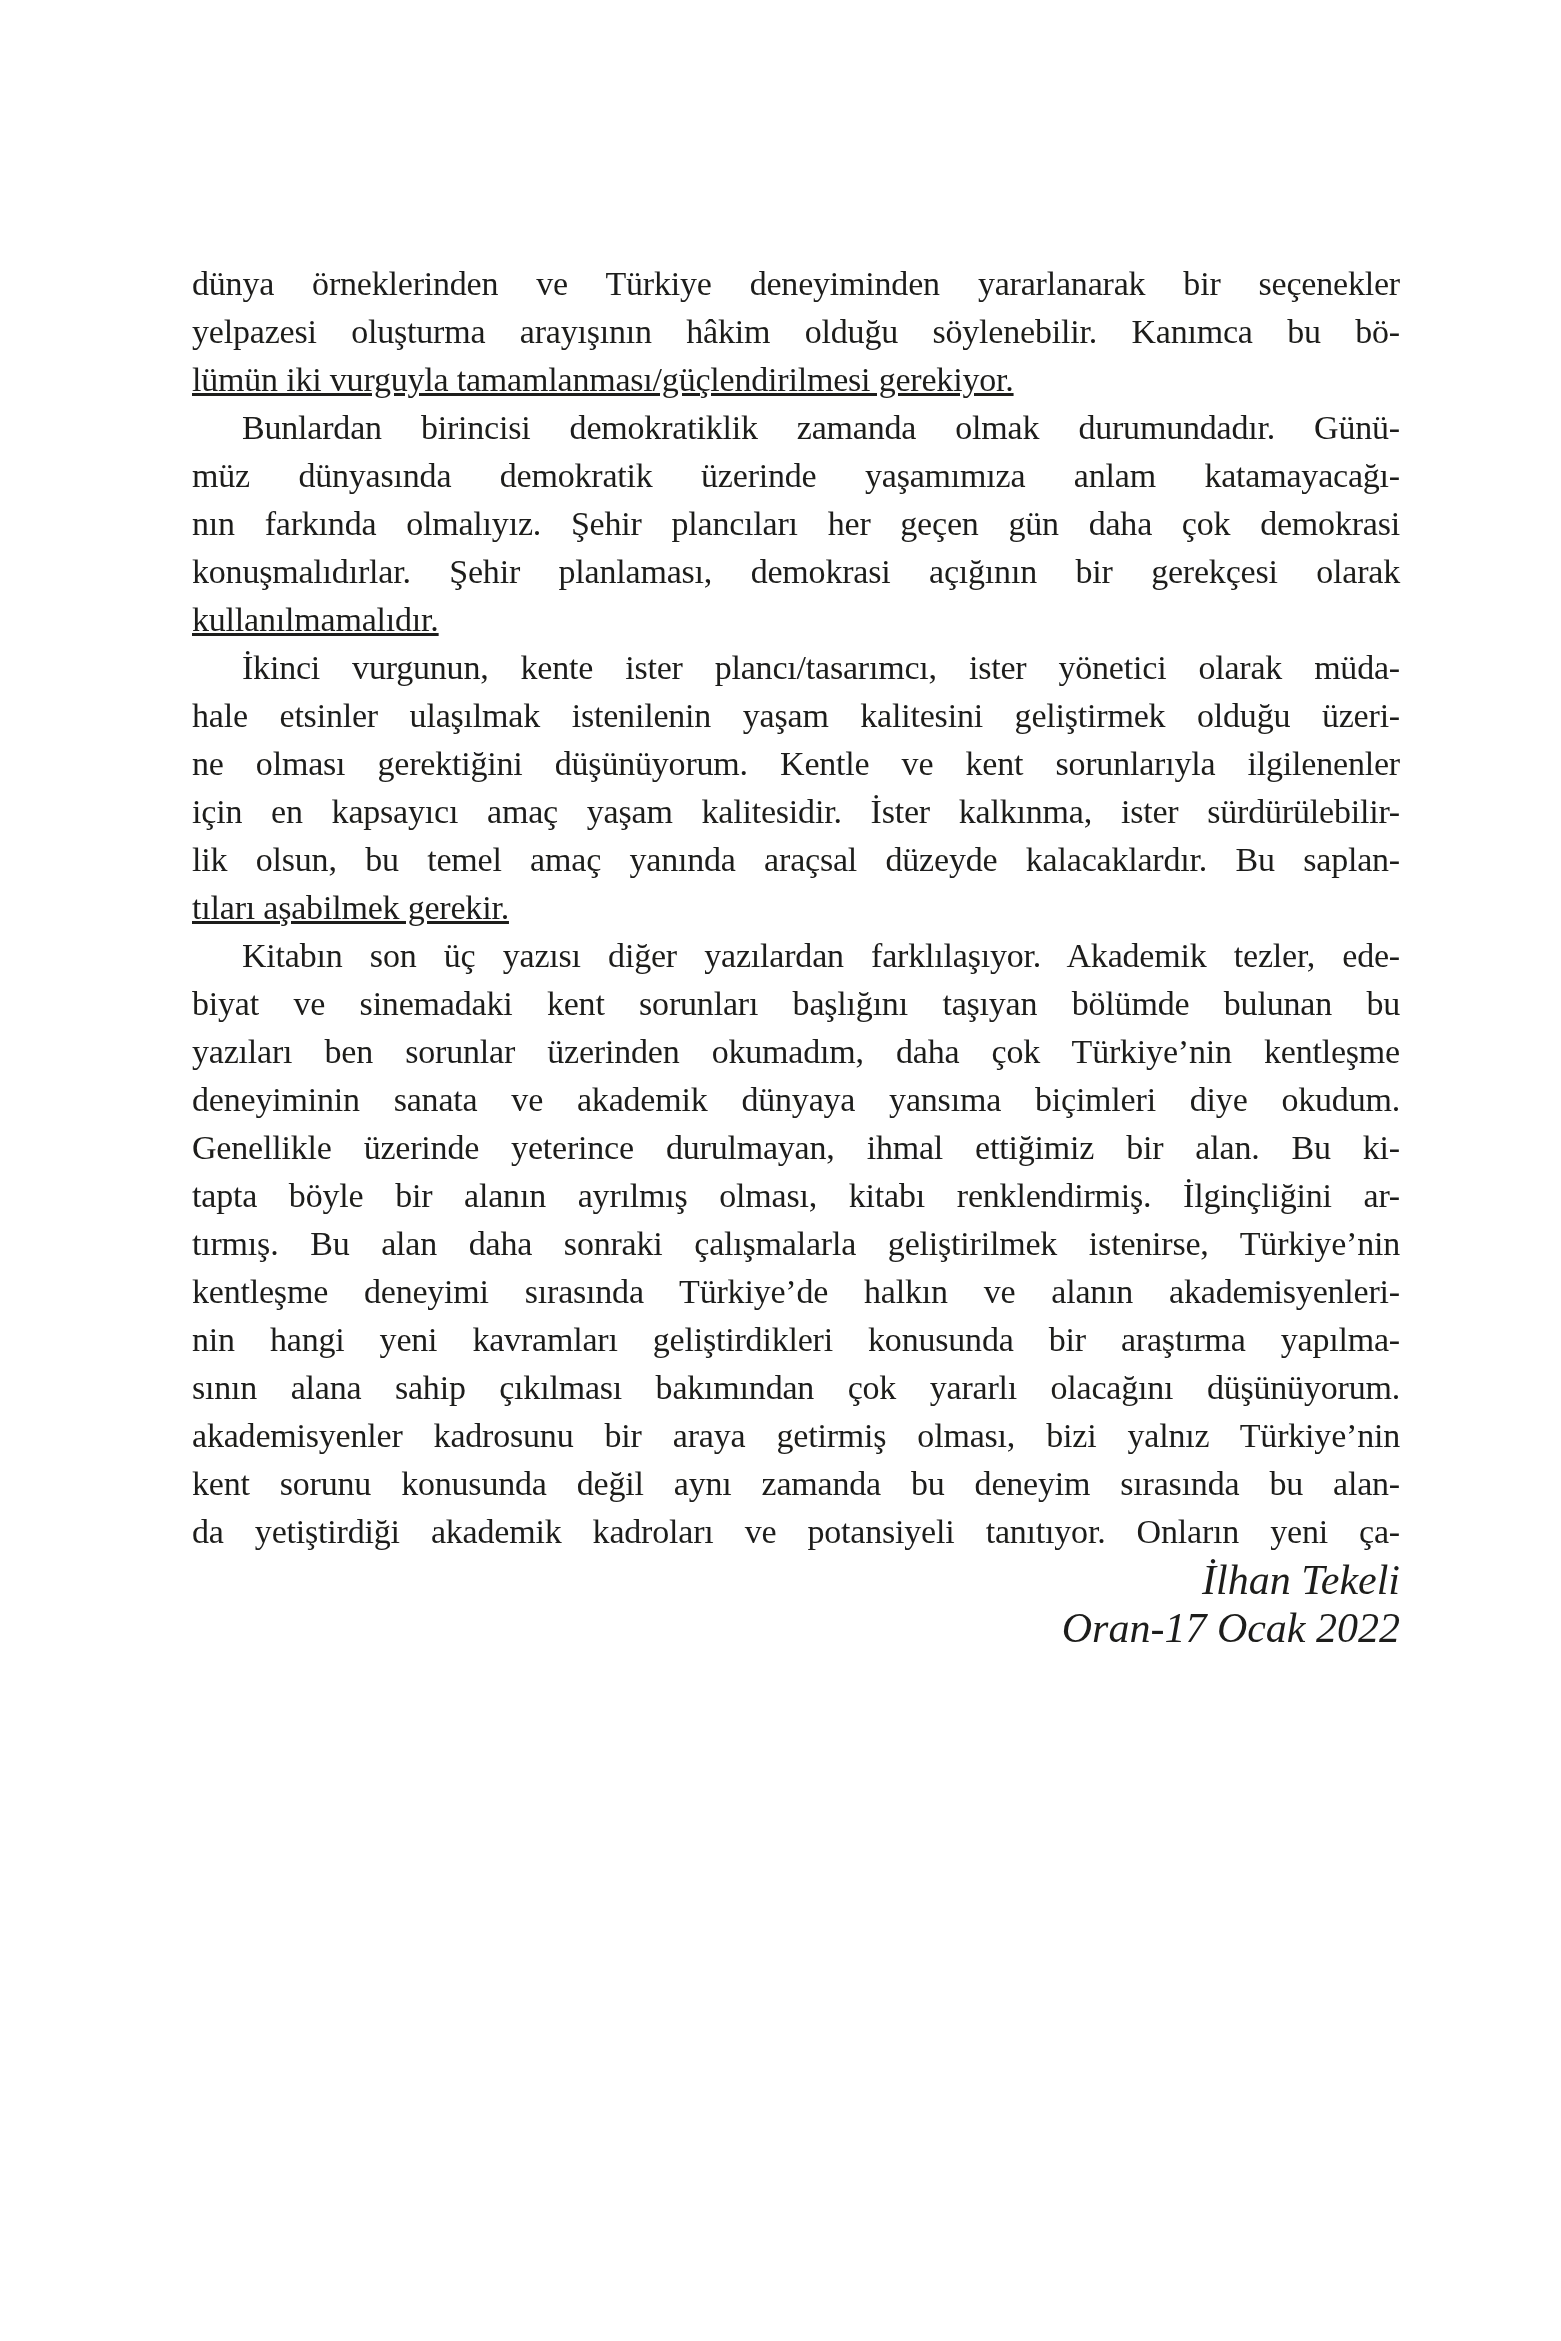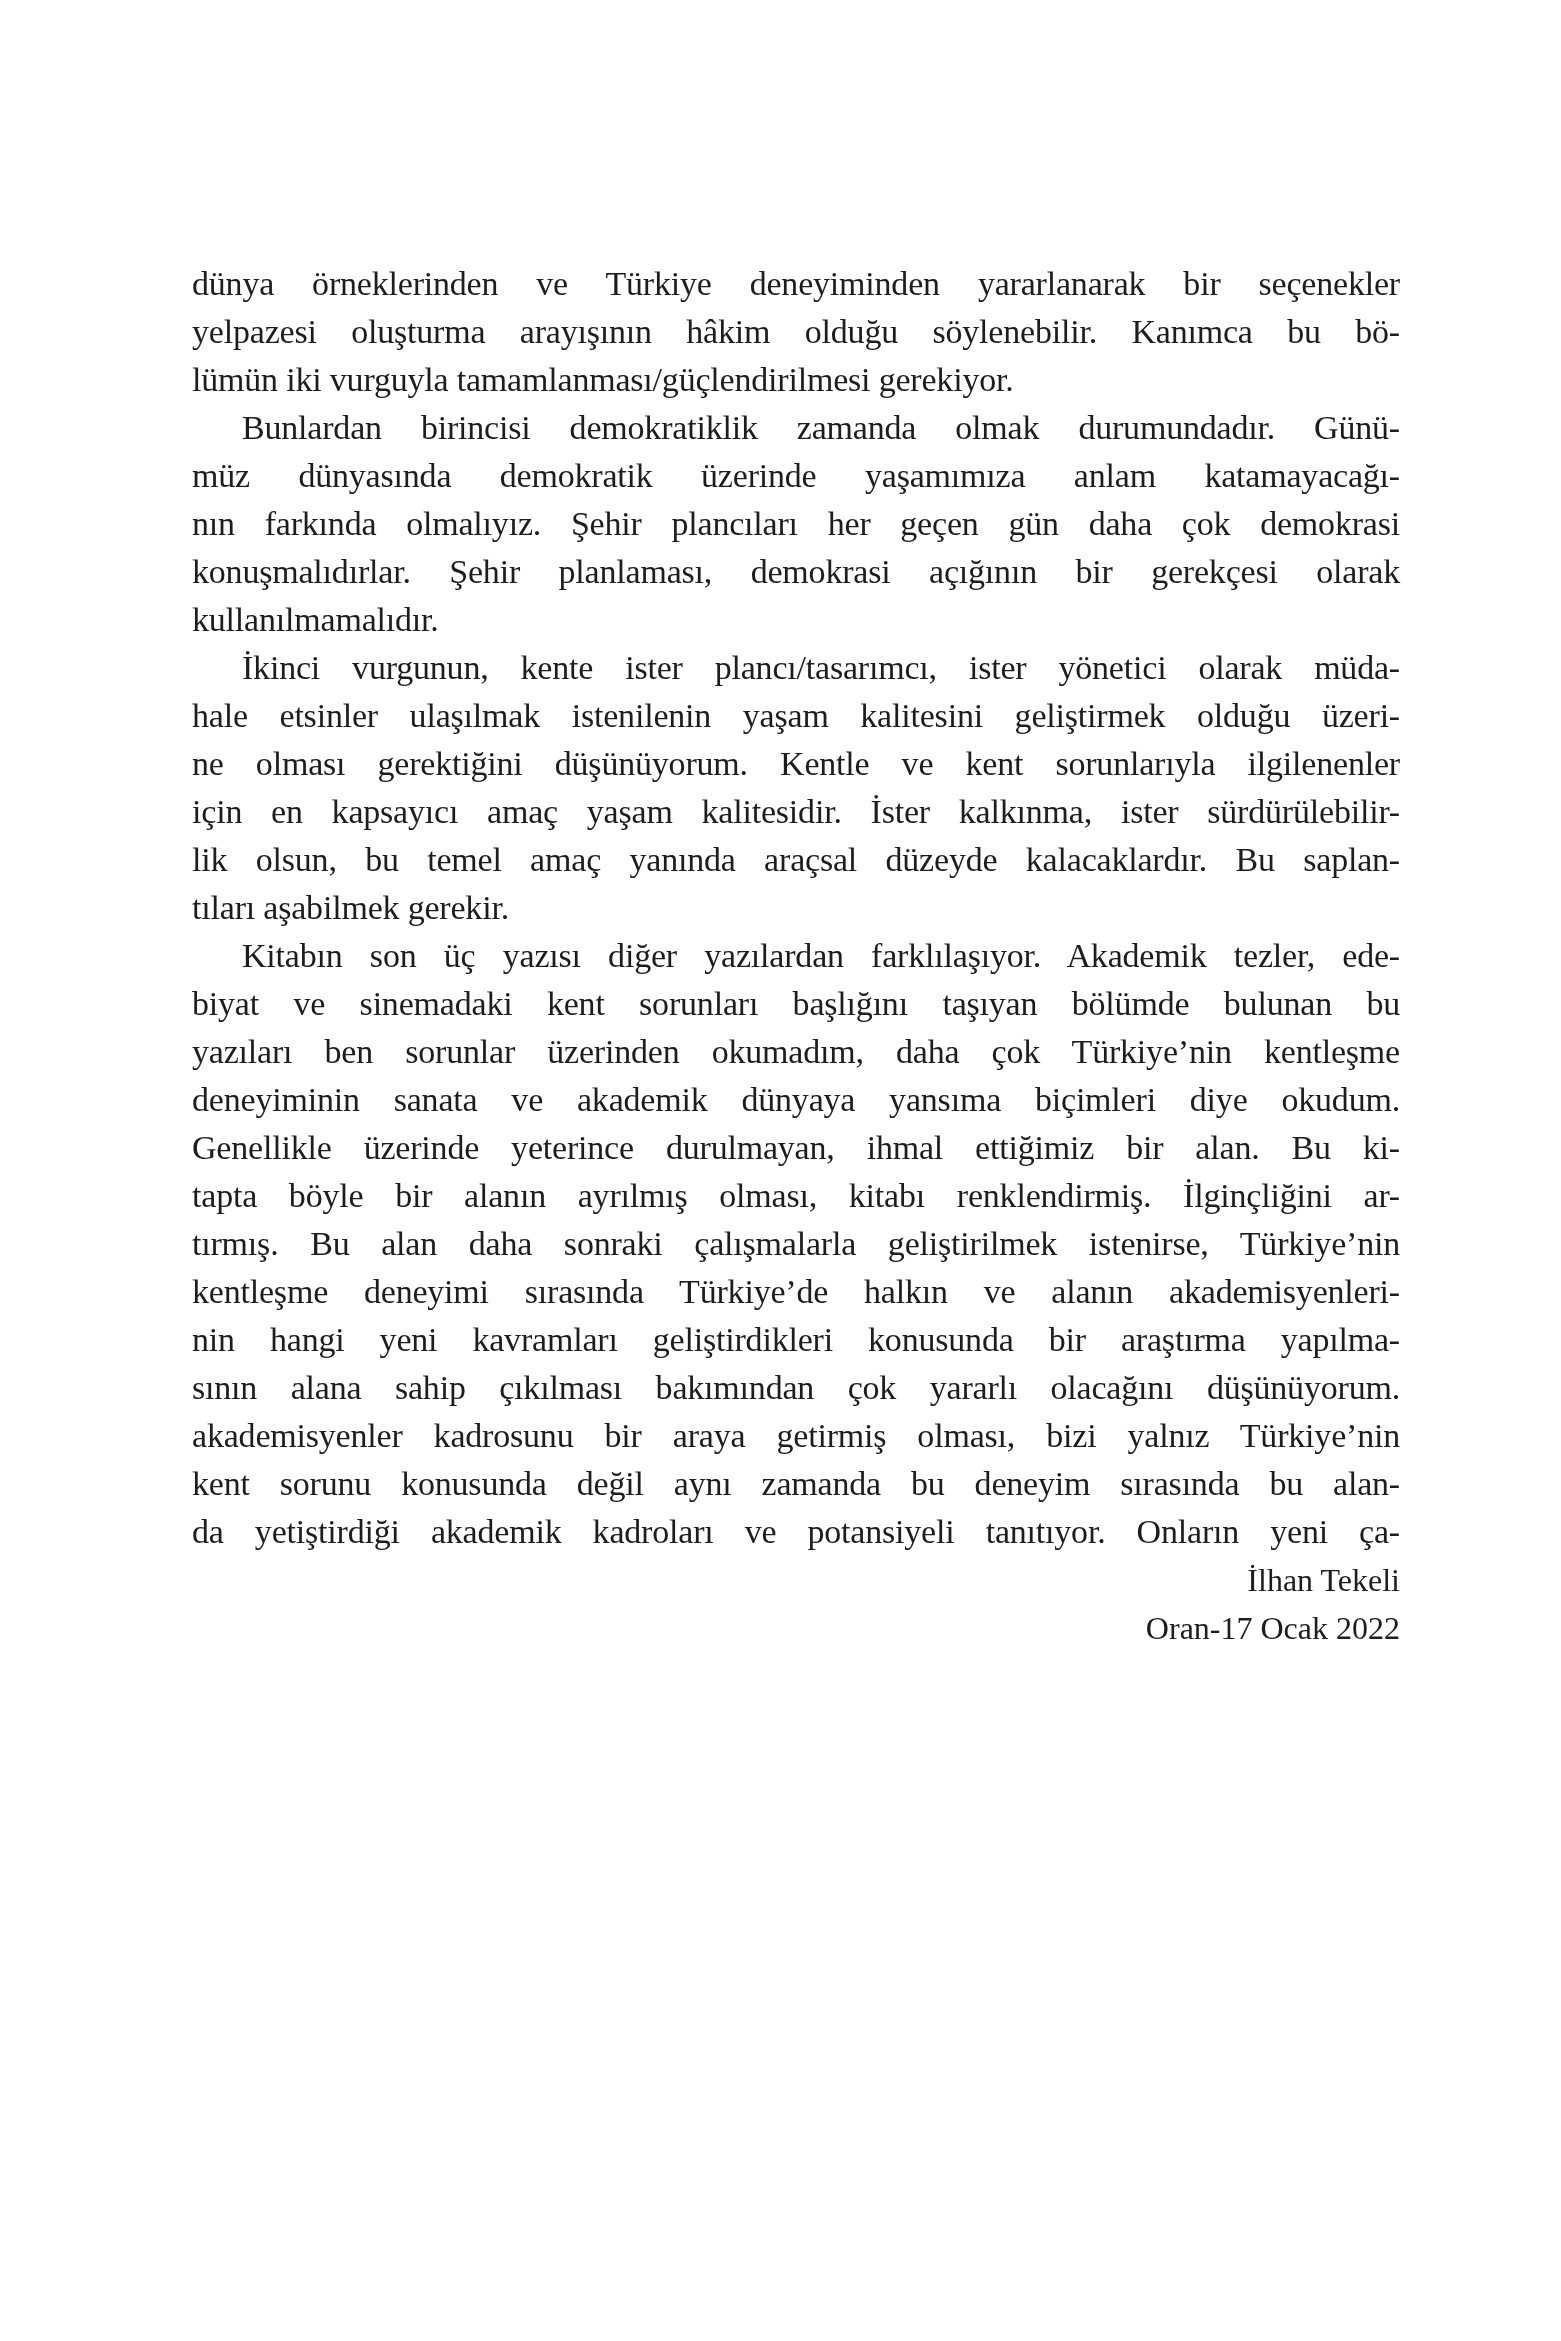--- a/index.html
+++ b/index.html
@@ -31,28 +31,30 @@
       height: 48px;
       line-height: 48px;
       font-size: 34px;
       white-space: nowrap;
       text-align: justify;
       text-align-last: justify;
       letter-spacing: -0.2px;
     }
     .line.last {
       text-align-last: left;
+      text-decoration: underline;
     }
     .line.indent {
       padding-left: 50px;
     }
     .signature {
       text-align: right;
-      font-size: 32px;
+      font-size: 42px;
       line-height: 48px;
+      font-style: italic;
     }
     .signature div {
       height: 48px;
     }
   </style>
 </head>
 <body>
 
 <div class="page">
 

